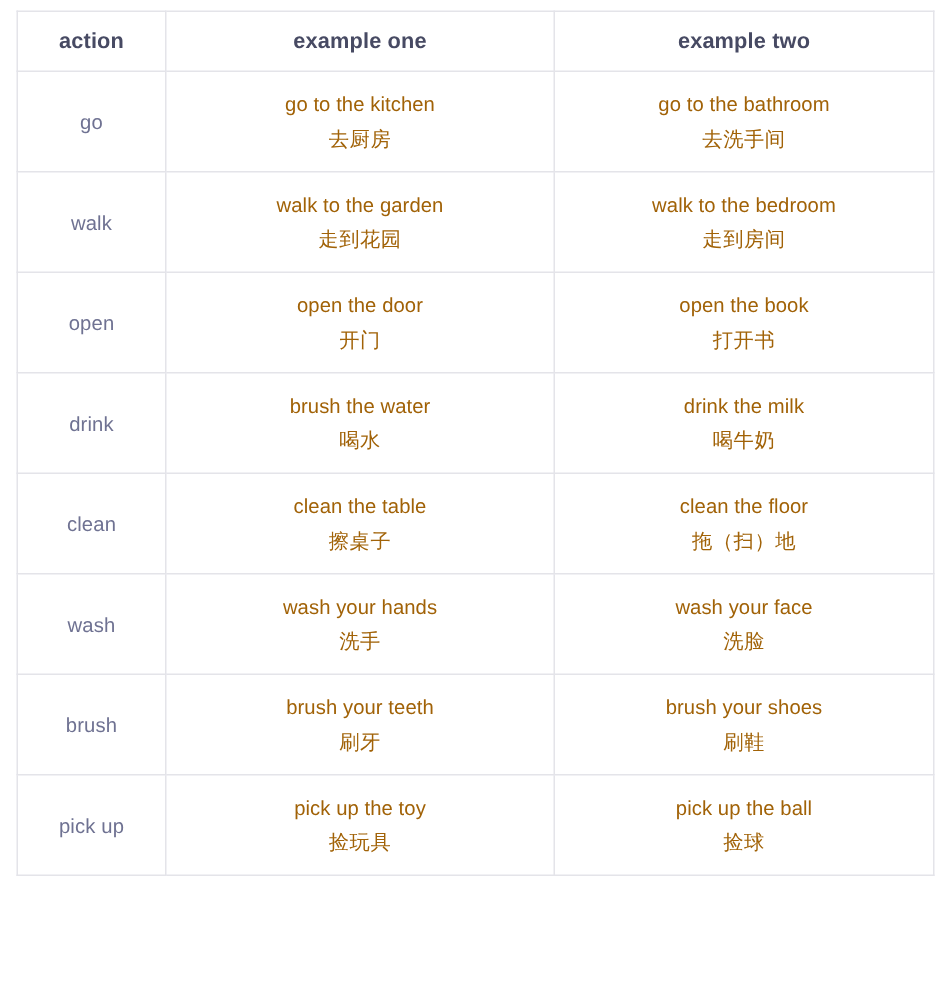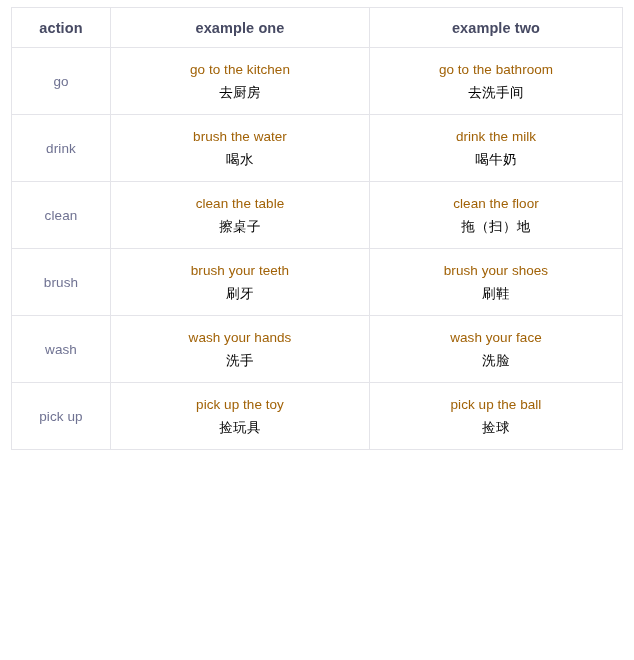--- a/index.html
+++ b/index.html
@@ -66,21 +66,21 @@
     gap: 7px;
     line-height: 1.15;
   }
   .ex-en {
     font-size: 13.5px;
     color: #a16207;
     letter-spacing: 0.05px;
   }
   .ex-zh {
     font-size: 13.5px;
-    color: #000000;
+    color: #a16207;
     letter-spacing: 0.4px;
   }
 </style>
 </head>
 <body>
 
 <div class="sheet">
   <table class="vocab-table">
     <colgroup>
       <col class="col-action">
@@ -105,21 +105,51 @@
           </div>
         </td>
         <td>
           <div class="ex-stack">
             <span class="ex-en">go to the bathroom</span>
             <span class="ex-zh">去洗手间</span>
           </div>
         </td>
       </tr>
 
-
+      <tr>
+        <td class="action-cell">walk</td>
+        <td>
+          <div class="ex-stack">
+            <span class="ex-en">walk to the garden</span>
+            <span class="ex-zh">走到花园</span>
+          </div>
+        </td>
+        <td>
+          <div class="ex-stack">
+            <span class="ex-en">walk to the bedroom</span>
+            <span class="ex-zh">走到房间</span>
+          </div>
+        </td>
+      </tr>
+
+      <tr>
+        <td class="action-cell">open</td>
+        <td>
+          <div class="ex-stack">
+            <span class="ex-en">open the door</span>
+            <span class="ex-zh">开门</span>
+          </div>
+        </td>
+        <td>
+          <div class="ex-stack">
+            <span class="ex-en">open the book</span>
+            <span class="ex-zh">打开书</span>
+          </div>
+        </td>
+      </tr>
 
       <tr>
         <td class="action-cell">drink</td>
         <td>
           <div class="ex-stack">
             <span class="ex-en">brush the water</span>
             <span class="ex-zh">喝水</span>
           </div>
         </td>
         <td>
@@ -140,47 +170,47 @@
         </td>
         <td>
           <div class="ex-stack">
             <span class="ex-en">clean the floor</span>
             <span class="ex-zh">拖（扫）地</span>
           </div>
         </td>
       </tr>
 
       <tr>
+        <td class="action-cell">wash</td>
+        <td>
+          <div class="ex-stack">
+            <span class="ex-en">wash your hands</span>
+            <span class="ex-zh">洗手</span>
+          </div>
+        </td>
+        <td>
+          <div class="ex-stack">
+            <span class="ex-en">wash your face</span>
+            <span class="ex-zh">洗脸</span>
+          </div>
+        </td>
+      </tr>
+
+      <tr>
         <td class="action-cell">brush</td>
         <td>
           <div class="ex-stack">
             <span class="ex-en">brush your teeth</span>
             <span class="ex-zh">刷牙</span>
           </div>
         </td>
         <td>
           <div class="ex-stack">
             <span class="ex-en">brush your shoes</span>
             <span class="ex-zh">刷鞋</span>
-          </div>
-        </td>
-      </tr>
-
-      <tr>
-        <td class="action-cell">wash</td>
-        <td>
-          <div class="ex-stack">
-            <span class="ex-en">wash your hands</span>
-            <span class="ex-zh">洗手</span>
-          </div>
-        </td>
-        <td>
-          <div class="ex-stack">
-            <span class="ex-en">wash your face</span>
-            <span class="ex-zh">洗脸</span>
           </div>
         </td>
       </tr>
 
       <tr>
         <td class="action-cell">pick up</td>
         <td>
           <div class="ex-stack">
             <span class="ex-en">pick up the toy</span>
             <span class="ex-zh">捡玩具</span>

